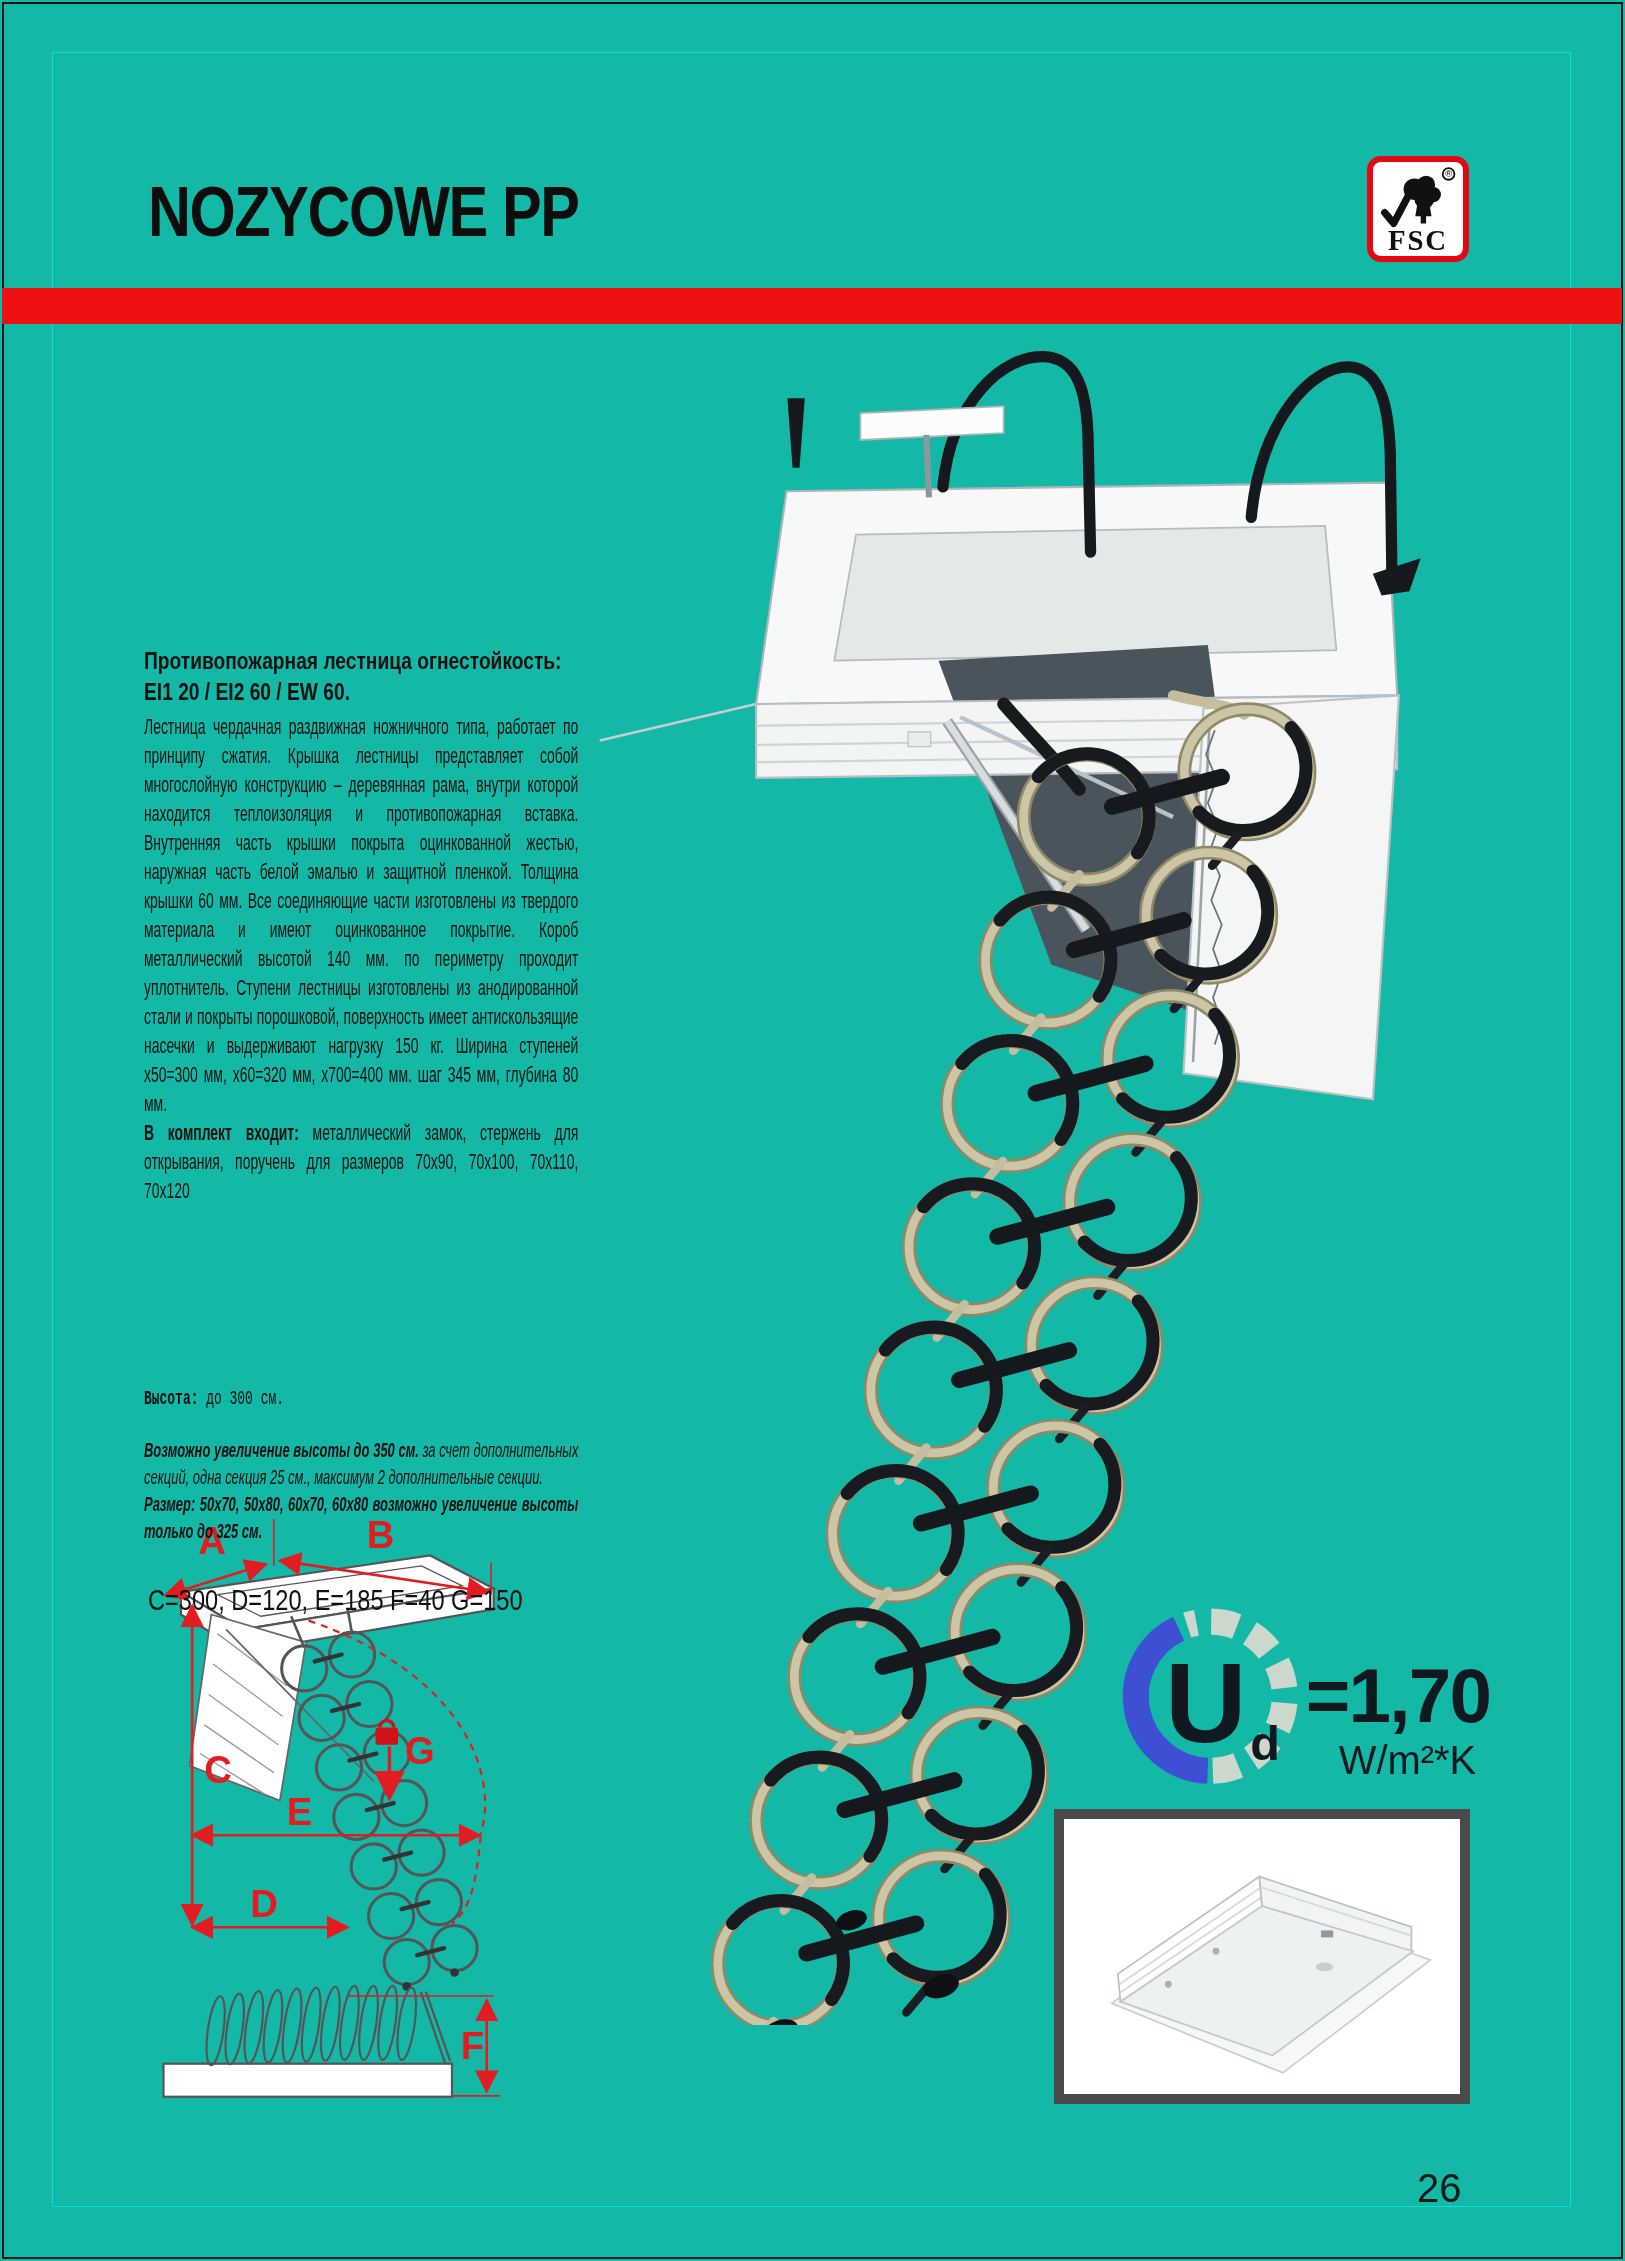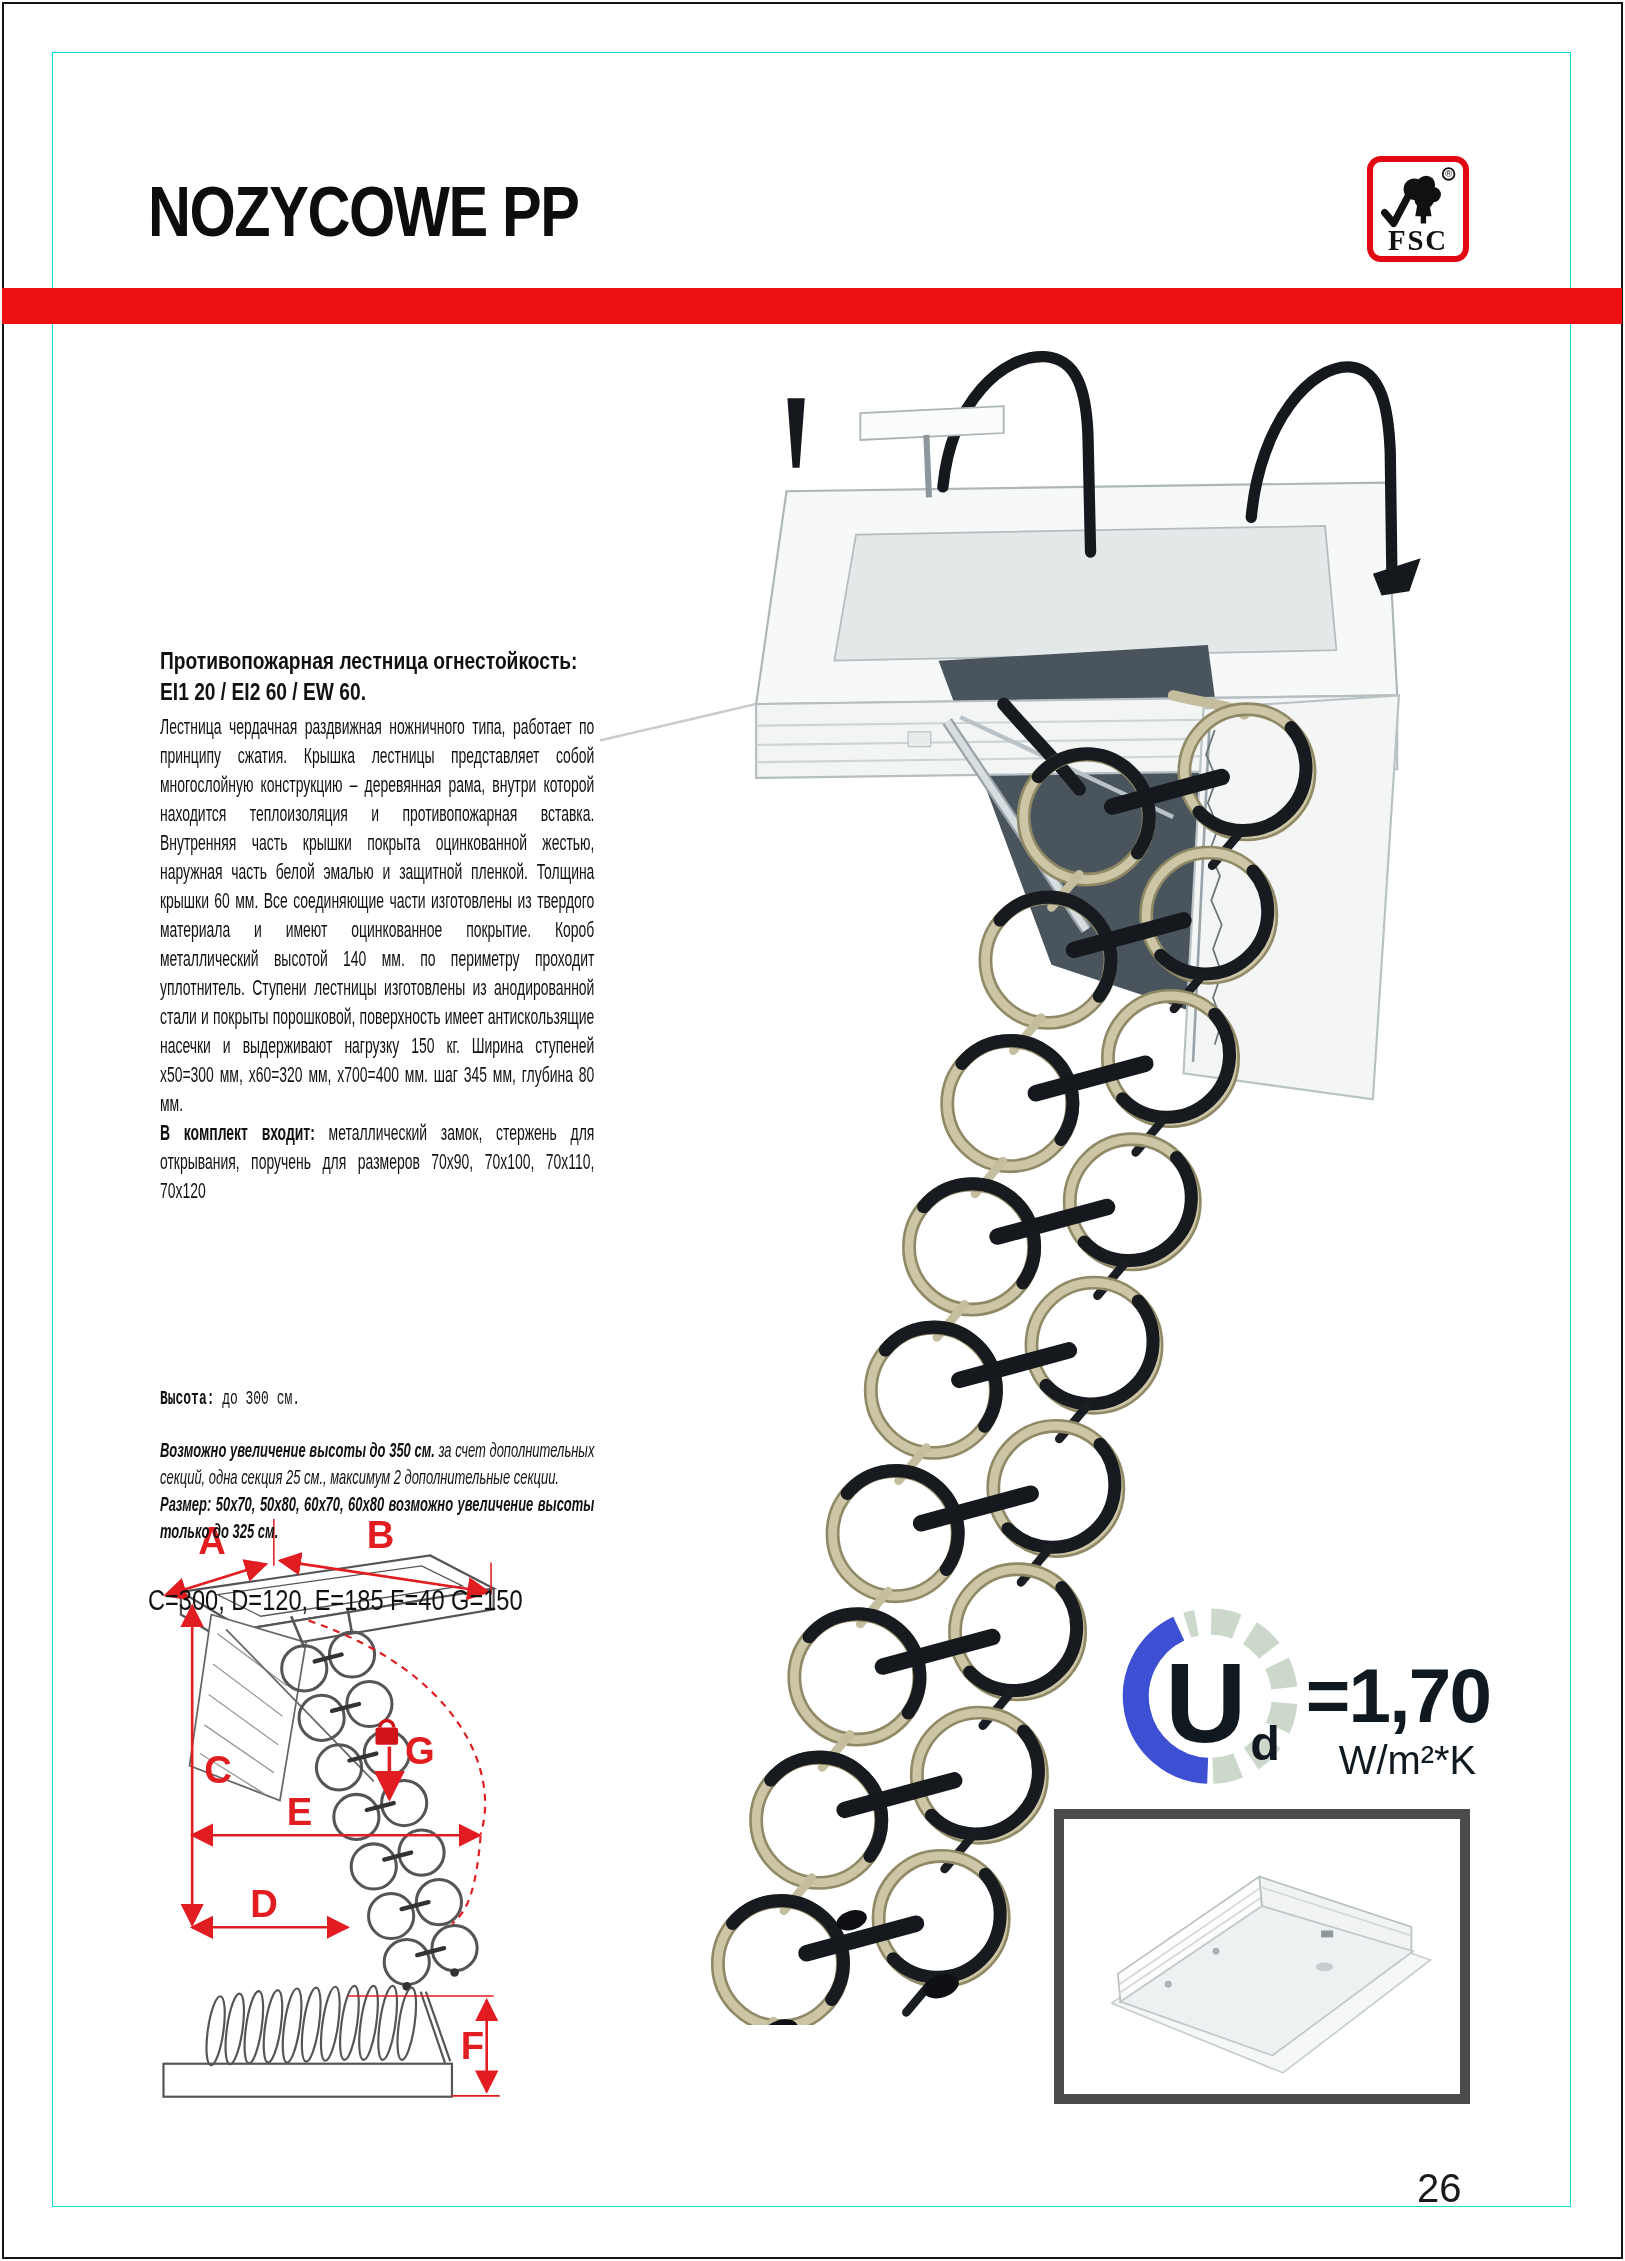--- a/index.html
+++ b/index.html
@@ -1,25 +1,25 @@
 <!DOCTYPE html>
 <html style="font-size:14px"><head>
 <meta charset="utf-8">
 <style>
   html,body{margin:0;padding:0;background:#777;}
-  .page{position:relative;width:1625px;height:2261px;background:#ffffff;overflow:hidden;
+  .page{position:relative;width:1625px;height:2261px;background:#14b8a6;overflow:hidden;
         font-family:"Liberation Sans",sans-serif;color:#111;}
   .outer-frame{position:absolute;inset:1.7px;border:2.6px solid #141414;pointer-events:none;}
   .cyan-frame{position:absolute;left:52px;top:52px;width:1517px;height:2153px;border:1.7px solid #0adfdf;pointer-events:none;}
   .red-stripe{position:absolute;left:1.7px;top:288px;width:1620px;height:36px;background:#ee1111;z-index:5;}
   .title{position:absolute;left:148px;top:172px;font-size:70px;font-weight:bold;letter-spacing:-1.7px;
          transform:scaleX(.85);transform-origin:left top;white-space:nowrap;color:#0d0d0d;z-index:6;}
   .fsc{position:absolute;left:1367px;top:156px;width:90px;height:94px;border:6px solid #e30613;
        border-radius:14px;background:#fff;z-index:6;}
-  .textcol{position:absolute;left:160px;z-index:7;}
+  .textcol{position:absolute;left:144px;z-index:7;}
   .cond62{transform:scaleX(.617);transform-origin:left top;width:704px;}
   .cond80{transform:scaleX(.8);transform-origin:left top;width:543px;}
   .head{font-size:24px;font-weight:bold;line-height:31px;}
   .body{font-size:22.6px;line-height:29px;text-align:justify;margin:0;}
   .small{font-size:21px;line-height:27px;text-align:justify;margin:0;}
   .b{font-weight:bold;}
   .dims-line{position:absolute;left:148px;top:1583px;font-size:29.5px;transform:scaleX(.8);
              transform-origin:left top;white-space:nowrap;z-index:7;}
   .photo-frame{position:absolute;left:1054px;top:1809px;width:396px;height:275px;border:10.4px solid #4b4b4b;
                background:#fff;z-index:6;}

